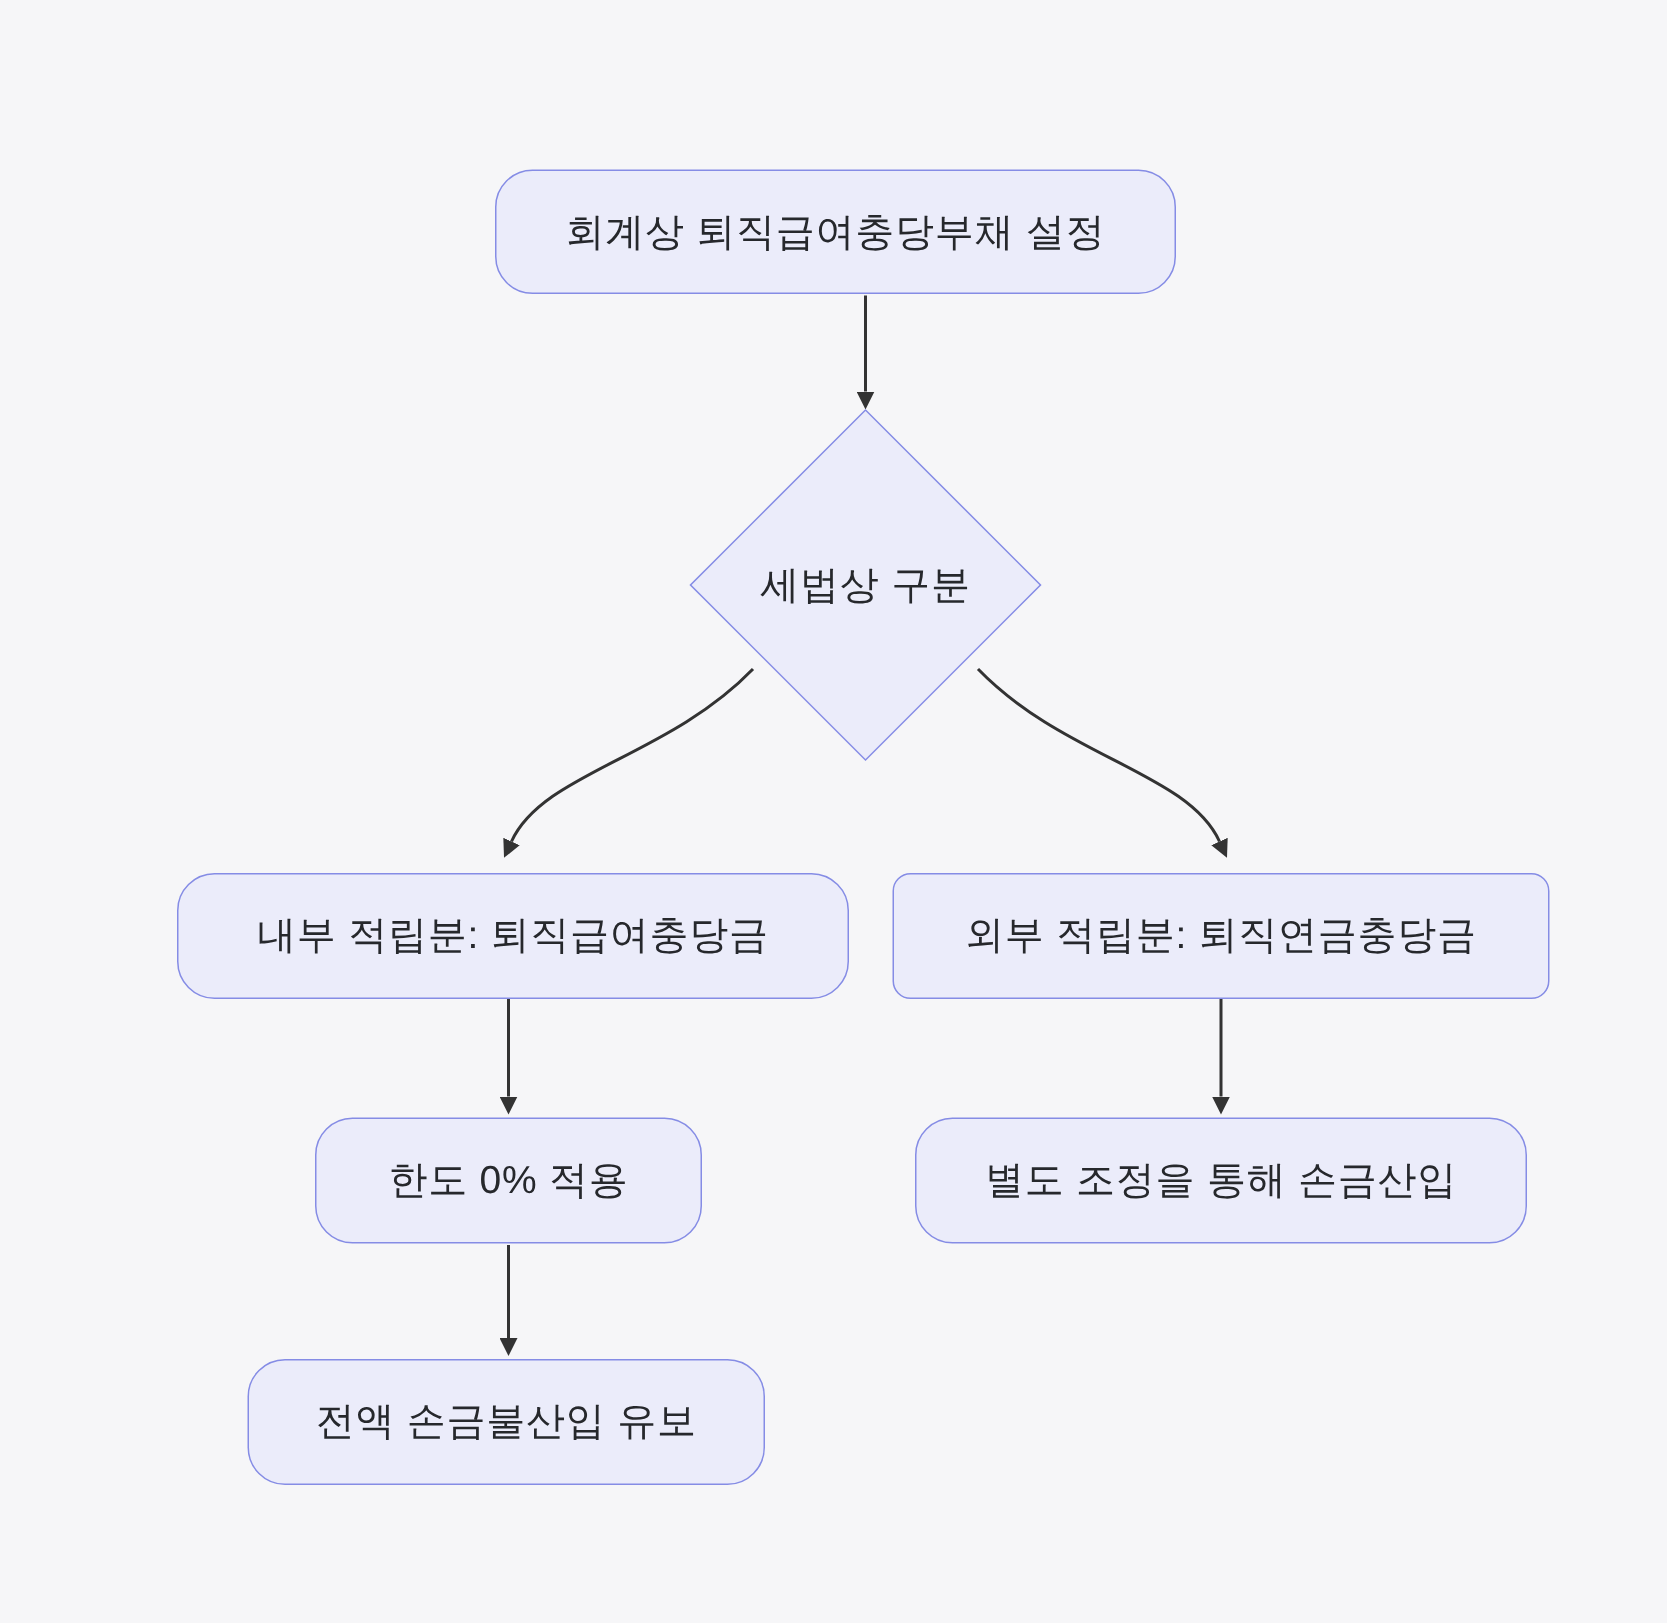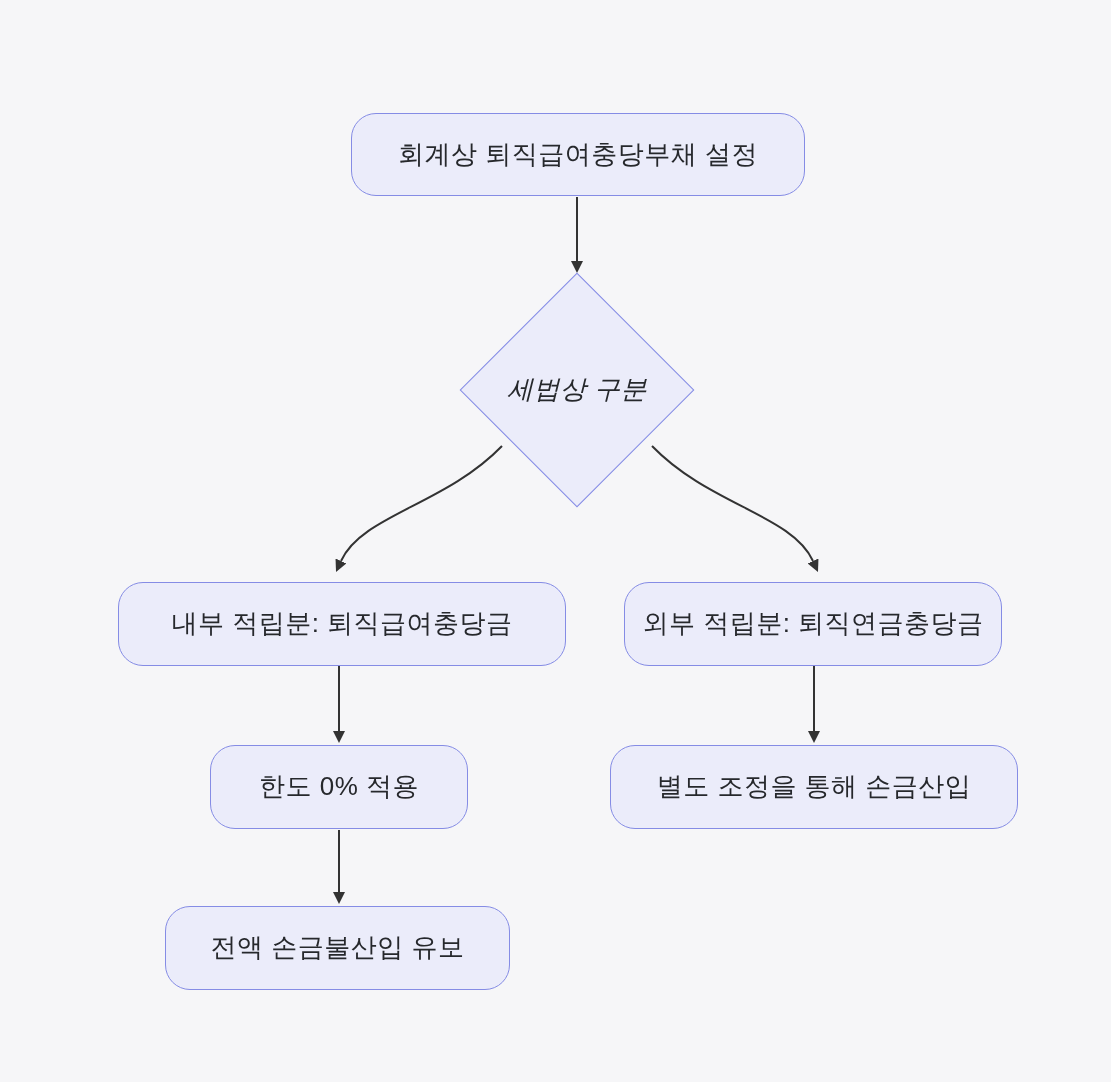--- a/index.html
+++ b/index.html
@@ -35,23 +35,23 @@
   .label {
     font-size: 26px;
     font-weight: 500;
     color: #26282c;
     letter-spacing: 0.5px;
     text-align: center;
     white-space: nowrap;
     line-height: 1.2;
   }
   
-  #node-start   { left: 351px; top: 113px; width: 454px; height: 83px; }
+  #node-start   { left: 330px; top: 113px; width: 454px; height: 83px; }
   #node-internal{ left: 118px; top: 582px; width: 448px; height: 84px; }
-  #node-external{ left: 624px; top: 582px; width: 378px; height: 84px; }
+  #node-external{ left: 595px; top: 582px; width: 438px; height: 84px; border-radius: 12px; }
   #node-limit   { left: 210px; top: 745px; width: 258px; height: 84px; justify-content: center; }
   #node-adjust  { left: 610px; top: 745px; width: 408px; height: 84px; align-items: center; }
   #node-reserve { left: 165px; top: 906px; width: 345px; height: 84px; }
 
   
   #node-decision {
     position: absolute;
     left: 494px; top: 307px;
     width: 166px; height: 166px;
     z-index: 2;
@@ -63,21 +63,20 @@
     box-sizing: border-box;
     background: #ebecfa;
     border: 1.5px solid #858ce5;
     transform: rotate(45deg);
   }
   .diamond-label {
     position: absolute;
     left: 50%; top: 50%;
     transform: translate(-50%, -50%);
     z-index: 3;
-    font-style: italic;
   }
 </style>
 </head>
 <body>
 
 <div id="canvas">
 
   <svg id="edges-layer" viewBox="0 0 1111 1082" xmlns="http://www.w3.org/2000/svg">
     <defs>
       <marker id="arrowhead" viewBox="0 0 10 10" refX="0" refY="5" markerWidth="12" markerHeight="12" markerUnits="userSpaceOnUse" orient="auto">

